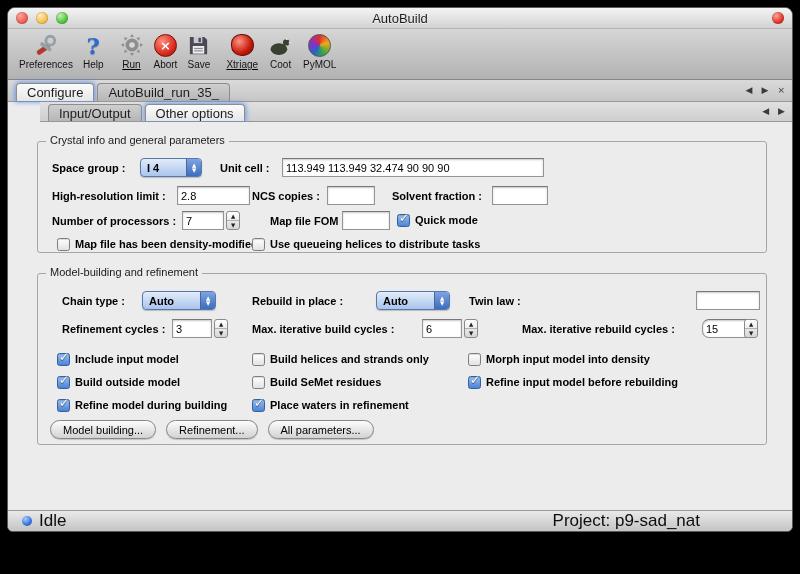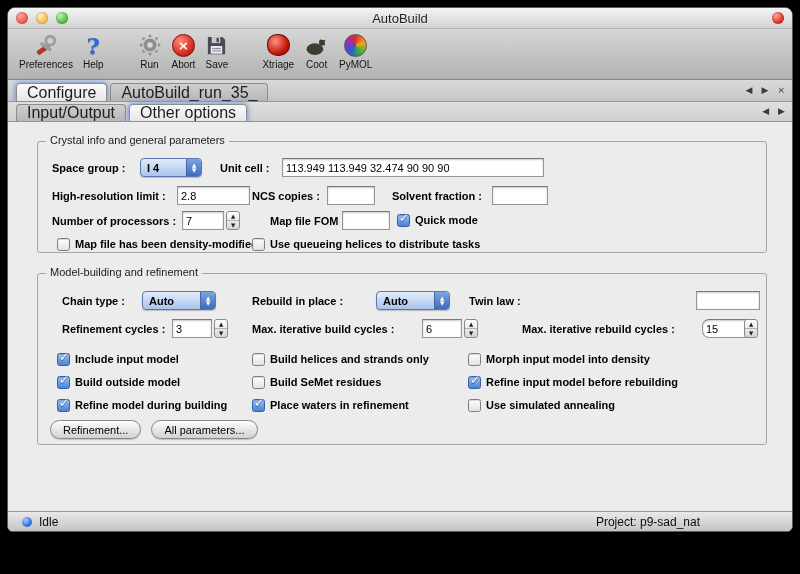--- a/index.html
+++ b/index.html
@@ -21,42 +21,42 @@
   .tl.red { left:8px;  background:radial-gradient(circle at 35% 30%, #ffa59b, #ec5f55 60%, #ce3a2f); }
   .tl.yellow { left:28px; background:radial-gradient(circle at 35% 30%, #ffeec0, #f5bf4f 60%, #dd9f2d); }
   .tl.green { left:48px; background:radial-gradient(circle at 35% 30%, #c4f0b6, #52c53e 60%, #2e9b22); }
   .tl.badge { left:auto; right:8px; background:radial-gradient(circle at 35% 30%, #ffa59b, #e0352a 60%, #a81f16); }
 
   
   .toolbar { flex:0 0 51px; background:linear-gradient(#d6d6d6,#b2b2b2);
              border-bottom:1px solid #868686; display:flex; align-items:flex-start;
              padding:2px 6px 0; }
   .tb-item { display:flex; flex-direction:column; align-items:center; padding:0 5px; }
-  .tb-item.grp { margin-left:24px; }
+  .tb-item.grp { margin-left:6px;text-decoration:underline; }
   .tb-icon { height:28px; display:flex; align-items:center; justify-content:center; }
   .tb-label { font-size:10px; color:#141414; }
   .help-q { font-size:23px; font-weight:bold; color:#2a6bd4; font-family:"DejaVu Serif",serif;
             text-shadow:0 1px 1px rgba(0,0,0,.35); }
   .abort-circle { width:23px; height:23px; border-radius:50%; color:#fff; font-weight:bold;
             background:radial-gradient(circle at 35% 30%, #ff8d7e, #d7281b 65%, #8e0f06);
             display:flex; align-items:center; justify-content:center; font-size:13px;
             border:1px solid #7c0f07; }
   .blob { width:23px; height:22px; border-radius:46% 54% 52% 48%;
           background:radial-gradient(circle at 35% 32%, #ff9383, #c21807 62%, #79100a);
           border:1px solid #6e0e05; }
   .pymol { width:23px; height:23px; border-radius:50%;
            background:conic-gradient(#d8312b,#f2a71b,#3fae3b,#2762c9,#8b2fc9,#d8312b);
            border:1px solid #555; }
 
   
   .tabbar { background:linear-gradient(#dadada,#c6c6c6); border-bottom:1px solid #979797;
             display:flex; align-items:flex-end; padding-left:8px; position:relative; }
   .tabbar.first { flex:0 0 22px; }
-  .tabbar.second { flex:0 0 20px; background:linear-gradient(#e0e0e0,#cfcfcf); }
-  .tab { height:18px; display:flex; align-items:center; padding:0 10px; font-size:16px;
+  .tabbar.second { flex:0 0 20px; background:linear-gradient(#e0e0e0,#cfcfcf);margin-left:32px; }
+  .tab { height:18px; display:flex; align-items:center; padding:0 10px; font-size:13px;
          background:linear-gradient(#cfcfcf,#b6b6b6); border:1px solid #8d8d8d; border-bottom:none;
          border-radius:4px 4px 0 0; margin-right:3px; color:#1d1d1d; white-space:nowrap; }
   .tabbar.second .tab { height:17px; }
   .tab.sel { background:linear-gradient(#fbfbfb,#e6e6e6);
              box-shadow:0 0 5px 1px rgba(90,140,230,.85); }
   .tabnav { position:absolute; right:7px; top:0; height:100%; display:flex;
             align-items:center; gap:9px; }
   .navbtn { font-size:9px; color:#3a3a3a; line-height:1; }
 
   
@@ -99,21 +99,21 @@
   .cbbox.checked .mark { display:block; }
   .cblbl { font-size:11px; font-weight:bold; color:#000; white-space:nowrap; }
 
   .btnrow { position:absolute; display:flex; gap:10px; }
   .aquabtn { height:19px; padding:0 12px; border:1px solid #878787; border-radius:10px;
              background:linear-gradient(#fdfdfd,#d2d2d2); font:11px "Liberation Sans",sans-serif;
              color:#000; box-shadow:0 1px 1px rgba(0,0,0,.18); }
 
   .statusbar { flex:0 0 20px; background:linear-gradient(#e9e9e9,#c4c4c4);
                border-top:1px solid #989898; position:relative; display:flex;
-               align-items:center; font-size:12px; }
+               align-items:center; font-size:17px; }
   .statusdot { width:10px; height:10px; border-radius:50%; margin-left:14px;
                background:radial-gradient(circle at 35% 30%, #a5caff, #2e6bd8 65%, #16449e); }
   .statustext { margin-left:7px; color:#0d0d0d; }
   .projecttext { position:absolute; right:92px; color:#0d0d0d;padding-left:32px; }
 </style>
 </head>
 <body>
 
 <div class="window">
 
@@ -367,26 +367,23 @@
             <i class="mark glyph">✓</i>
           </span>
         <span class="cblbl">Refine model during building</span>
       </div>
       <div class="cb" style="left:214px; top:124px;">
         <span class="cbbox checked">
             <i class="mark glyph">✓</i>
           </span>
         <span class="cblbl">Place waters in refinement</span>
       </div>
-      <div class="cb" style="left:430px; top:124px;">
-        <span class="cbbox"></span>
-        <span class="cblbl">Use simulated annealing</span>
-      </div>
 
       <div class="btnrow" style="left:12px; top:146px;">
+        <button class="aquabtn">Model building...</button>
         <button class="aquabtn">Refinement...</button>
         <button class="aquabtn">All parameters...</button>
       </div>
     </div>
   </div>
 
   <div class="statusbar">
     <span class="statusdot"></span>
     <span class="statustext">Idle</span>
     <span class="projecttext">Project: p9-sad_nat</span>

